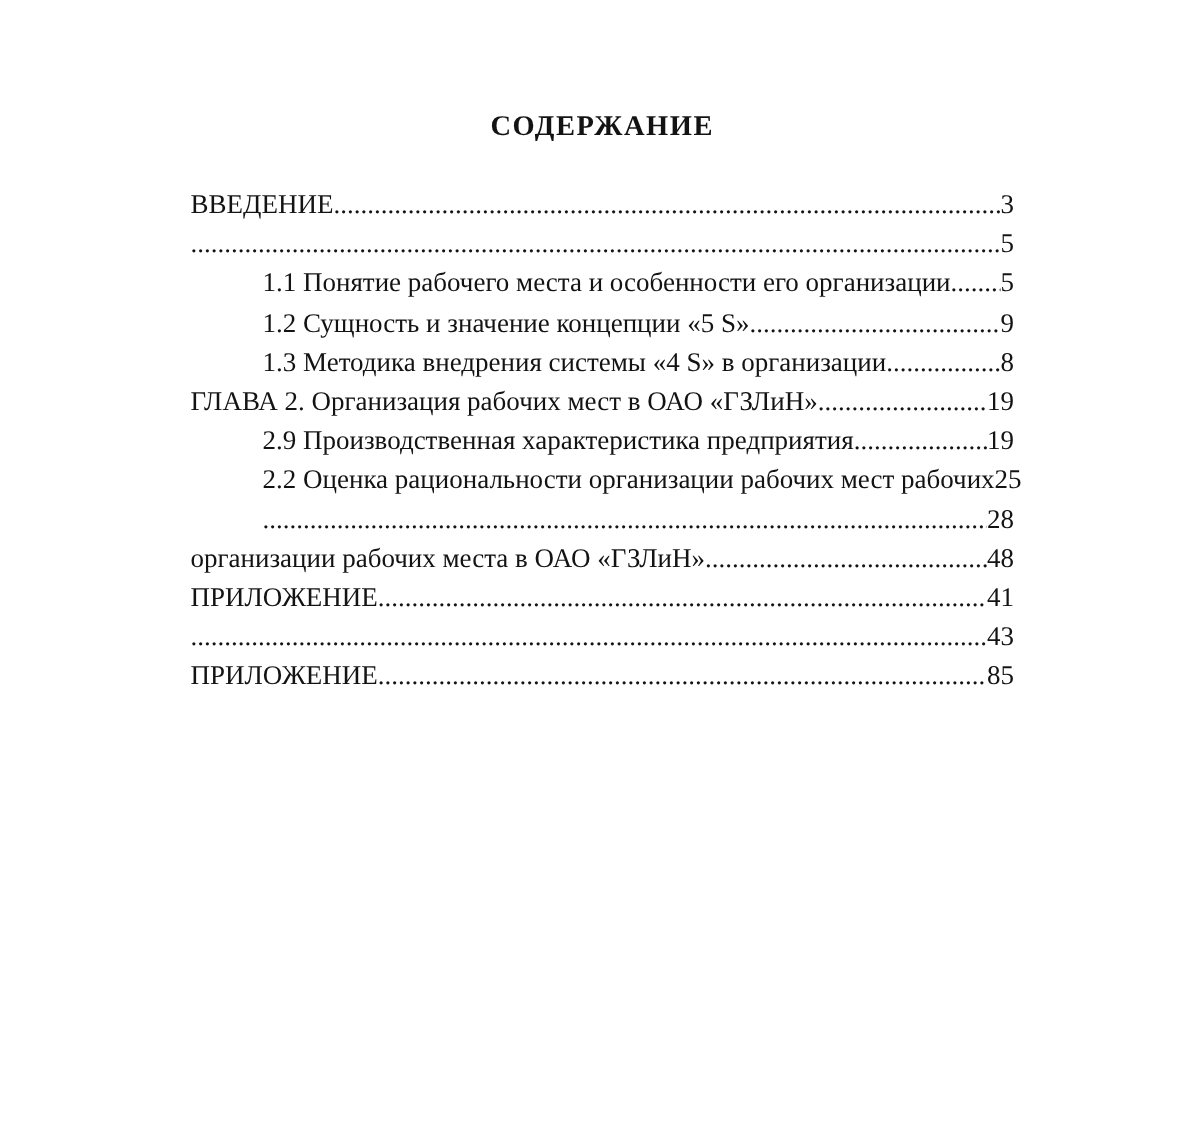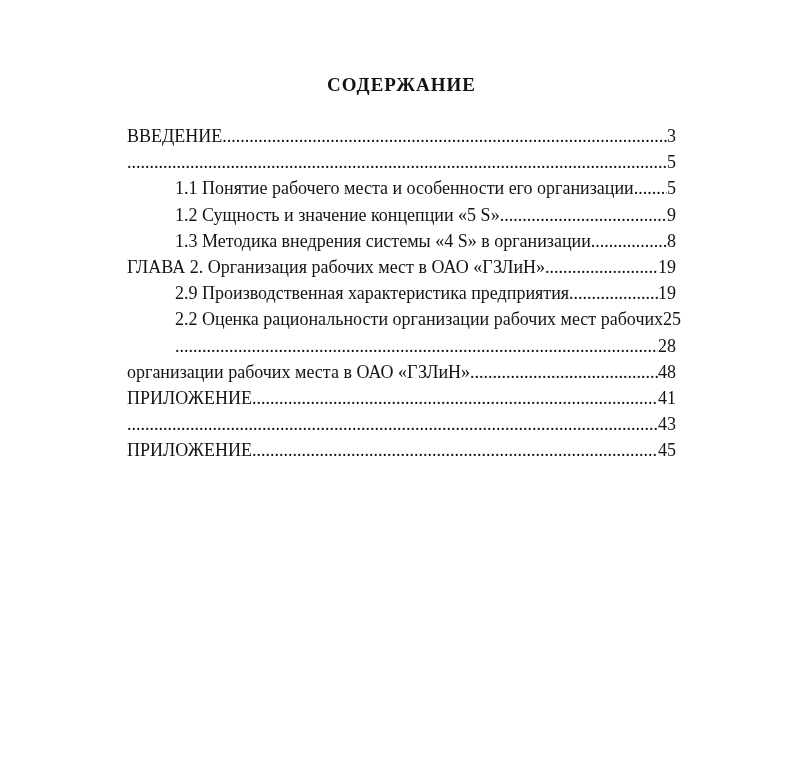--- a/index.html
+++ b/index.html
@@ -116,16 +116,16 @@
         <span class="toc-dots">........................................................................................................................................................................................................................................</span>
         <span class="toc-page">41</span>
       </div>
       <div class="toc-row">
         <span class="toc-dots">........................................................................................................................................................................................................................................</span>
         <span class="toc-page">43</span>
       </div>
       <div class="toc-row">
         <span class="toc-label">ПРИЛОЖЕНИЕ</span>
         <span class="toc-dots">........................................................................................................................................................................................................................................</span>
-        <span class="toc-page">45</span>
+        <span class="toc-page">85</span>
       </div>
     </div>
 </div>
 
 </body></html>

